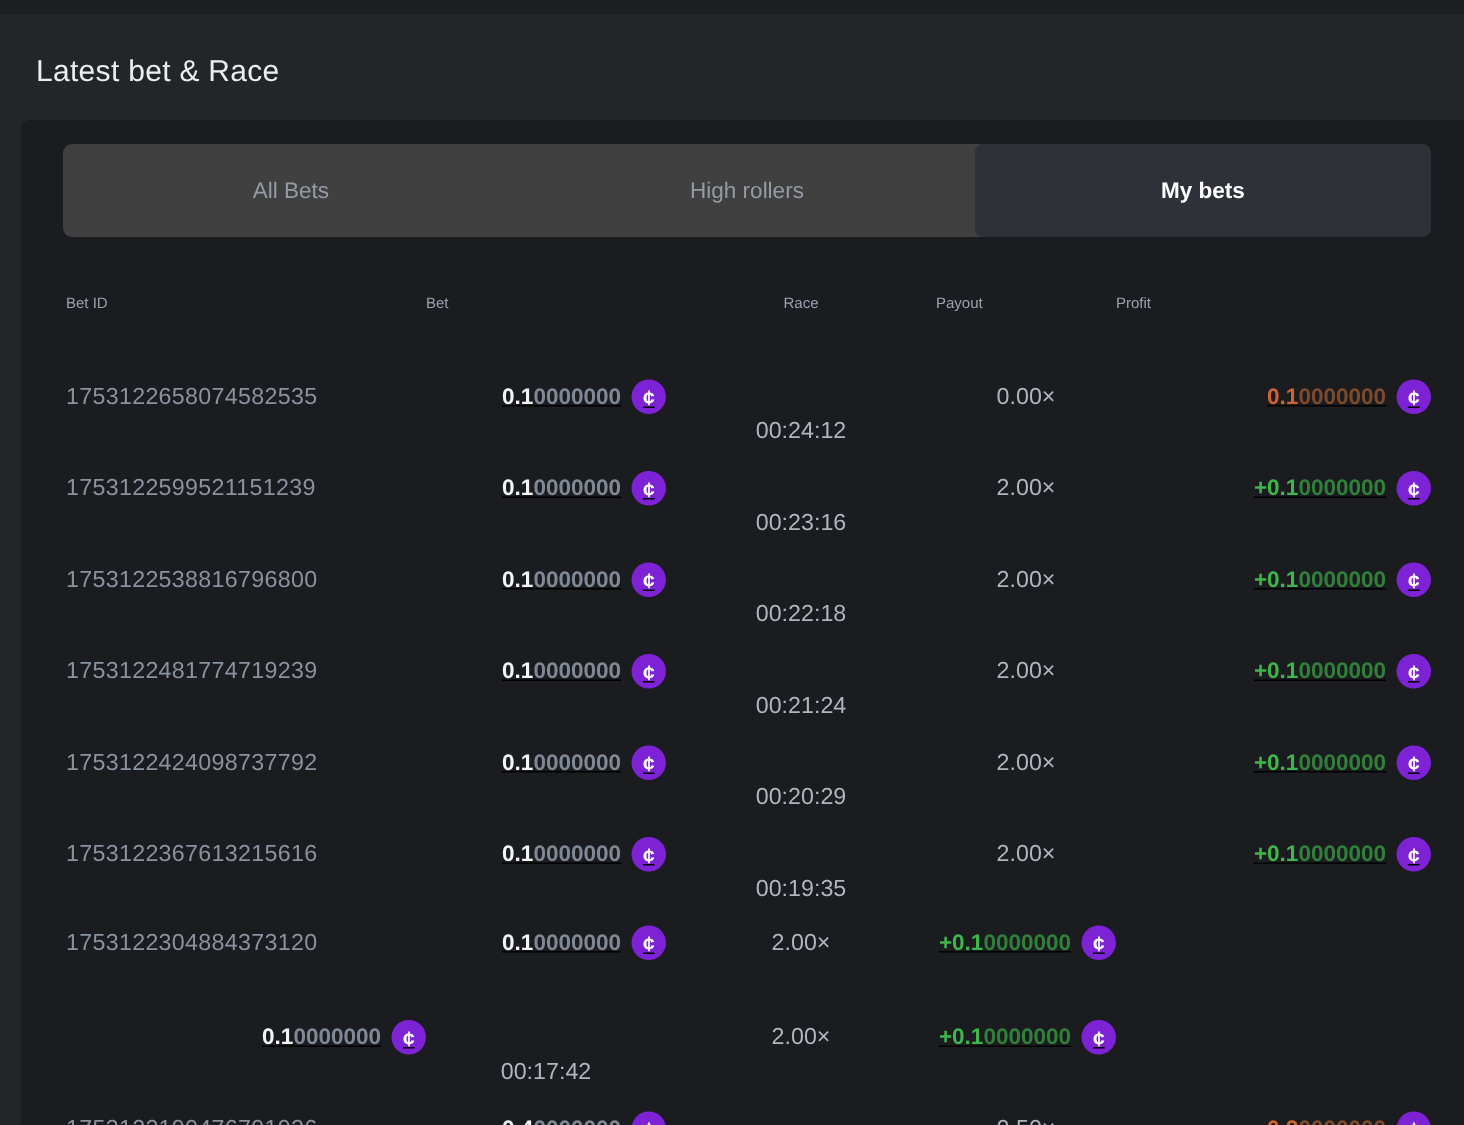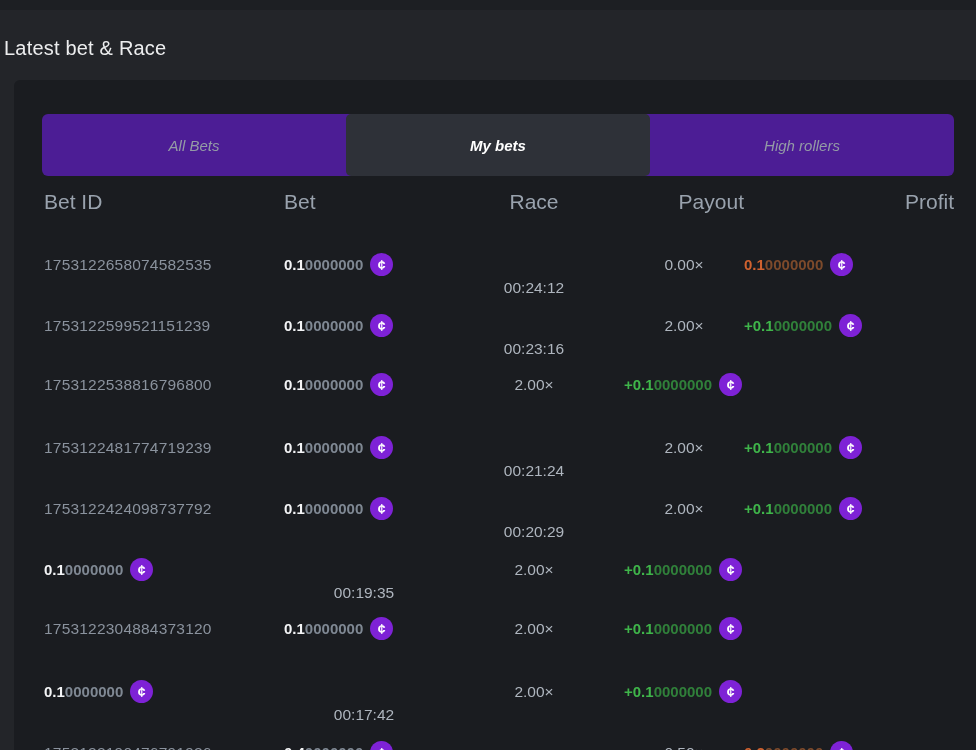--- a/index.html
+++ b/index.html
@@ -4,50 +4,50 @@
 <style>
   html,body{margin:0;padding:0;}
   body{
     width:976px;height:750px;overflow:hidden;position:relative;
     background:#232529;
     font-family:"Liberation Sans", sans-serif;
     -webkit-font-smoothing:antialiased;
   }
   .top-strip{position:absolute;left:0;top:0;width:100%;height:10px;background:#1d1f23;}
   .page-title{
-    position:absolute;left:4px;top:37px;
+    position:absolute;left:24px;top:37px;
     font-size:20px;font-weight:500;color:#ecedee;letter-spacing:.2px;
   }
   .panel{
     position:absolute;left:14px;top:80px;width:962px;height:740px;
     background:#1a1c20;border-radius:6px 0 0 0;
   }
   .tabbar{
-    position:absolute;left:28px;top:34px;width:912px;height:62px;
-    background:#4c1d95;border-radius:6px;display:flex;overflow:hidden;font-style:italic;
+    position:absolute;left:28px;top:16px;width:912px;height:62px;
+    background:#404040;border-radius:6px;display:flex;overflow:hidden;
   }
   .tab{
     flex:1 1 0;display:flex;align-items:center;justify-content:center;
     font-size:15px;color:#949ba6;cursor:pointer;user-select:none;
   }
   .tab.active{background:#2e3138;color:#ffffff;font-weight:700;border-radius:5px;}
   .table{position:absolute;left:30px;top:92px;width:910px;}
   .thead,.row{
     display:grid;grid-template-columns:240px 160px 180px 120px 1fr;
     align-items:center;
   }
-  .thead{height:60px;font-size:21px;color:#99a2ad;}
+  .thead{height:60px;font-size:10px;color:#99a2ad;}
   .row{height:61px;}
   .h-id{text-align:left;}
   .h-bet{text-align:left;}
   .h-time{text-align:center;}
-  .h-payout{text-align:right;}
-  .h-profit{text-align:right;}
+  .h-payout{text-align:left;}
+  .h-profit{text-align:left;}
   .c-id{font-size:15.5px;color:#8a929d;letter-spacing:.2px;}
-  .c-bet,.c-profit{display:flex;align-items:center;gap:7px;}
+  .c-bet,.c-profit{display:flex;align-items:center;justify-content:flex-end;gap:7px;text-decoration:underline;}
   .c-time{text-align:center;font-size:15.5px;color:#aeb5be;margin-top:47px;}
   .c-payout{text-align:center;font-size:15.5px;color:#aeb5be;}
   .amount{font-size:15px;font-weight:700;white-space:nowrap;}
   .amount .main{color:#f3f4f6;}
   .amount .zeros{color:#7f8893;}
   .profit-amt{font-size:15px;font-weight:700;white-space:nowrap;}
   .profit-amt.win .main{color:#3fb54a;}
   .profit-amt.win .zeros{color:#30803a;}
   .profit-amt.loss .main{color:#d0622f;}
   .profit-amt.loss .zeros{color:#7d4a2b;}
@@ -61,22 +61,22 @@
 </head>
 <body>
 
 <div class="top-strip"></div>
 
 <div class="page-title">Latest bet &amp; Race</div>
 
 <div class="panel">
   <div class="tabbar" id="tabbar">
       <div class="tab">All Bets</div>
+      <div class="tab">High rollers</div>
       <div class="tab active">My bets</div>
-      <div class="tab">High rollers</div>
     </div>
   <div class="table">
     <div class="thead">
       <div class="h-id">Bet ID</div>
       <div class="h-bet">Bet</div>
       <div class="h-time">Race</div>
       <div class="h-payout">Payout</div>
       <div class="h-profit">Profit</div>
     </div>
     <div id="tbody">
@@ -105,20 +105,21 @@
             <span class="profit-amt win"><span class="main">+0.1</span><span class="zeros">0000000</span></span>
             <span class="coin">¢</span>
           </div>
         </div>
         <div class="row">
           <div class="c-id">1753122538816796800</div>
           <div class="c-bet">
             <span class="amount"><span class="main">0.1</span><span class="zeros">0000000</span></span>
             <span class="coin">¢</span>
           </div>
+          <div class="c-time">00:22:18</div>
           <div class="c-payout">2.00×</div>
           <div class="c-profit">
             <span class="profit-amt win"><span class="main">+0.1</span><span class="zeros">0000000</span></span>
             <span class="coin">¢</span>
           </div>
         </div>
         <div class="row">
           <div class="c-id">1753122481774719239</div>
           <div class="c-bet">
             <span class="amount"><span class="main">0.1</span><span class="zeros">0000000</span></span>
@@ -138,20 +139,21 @@
             <span class="coin">¢</span>
           </div>
           <div class="c-time">00:20:29</div>
           <div class="c-payout">2.00×</div>
           <div class="c-profit">
             <span class="profit-amt win"><span class="main">+0.1</span><span class="zeros">0000000</span></span>
             <span class="coin">¢</span>
           </div>
         </div>
         <div class="row">
+          <div class="c-id">1753122367613215616</div>
           <div class="c-bet">
             <span class="amount"><span class="main">0.1</span><span class="zeros">0000000</span></span>
             <span class="coin">¢</span>
           </div>
           <div class="c-time">00:19:35</div>
           <div class="c-payout">2.00×</div>
           <div class="c-profit">
             <span class="profit-amt win"><span class="main">+0.1</span><span class="zeros">0000000</span></span>
             <span class="coin">¢</span>
           </div>

